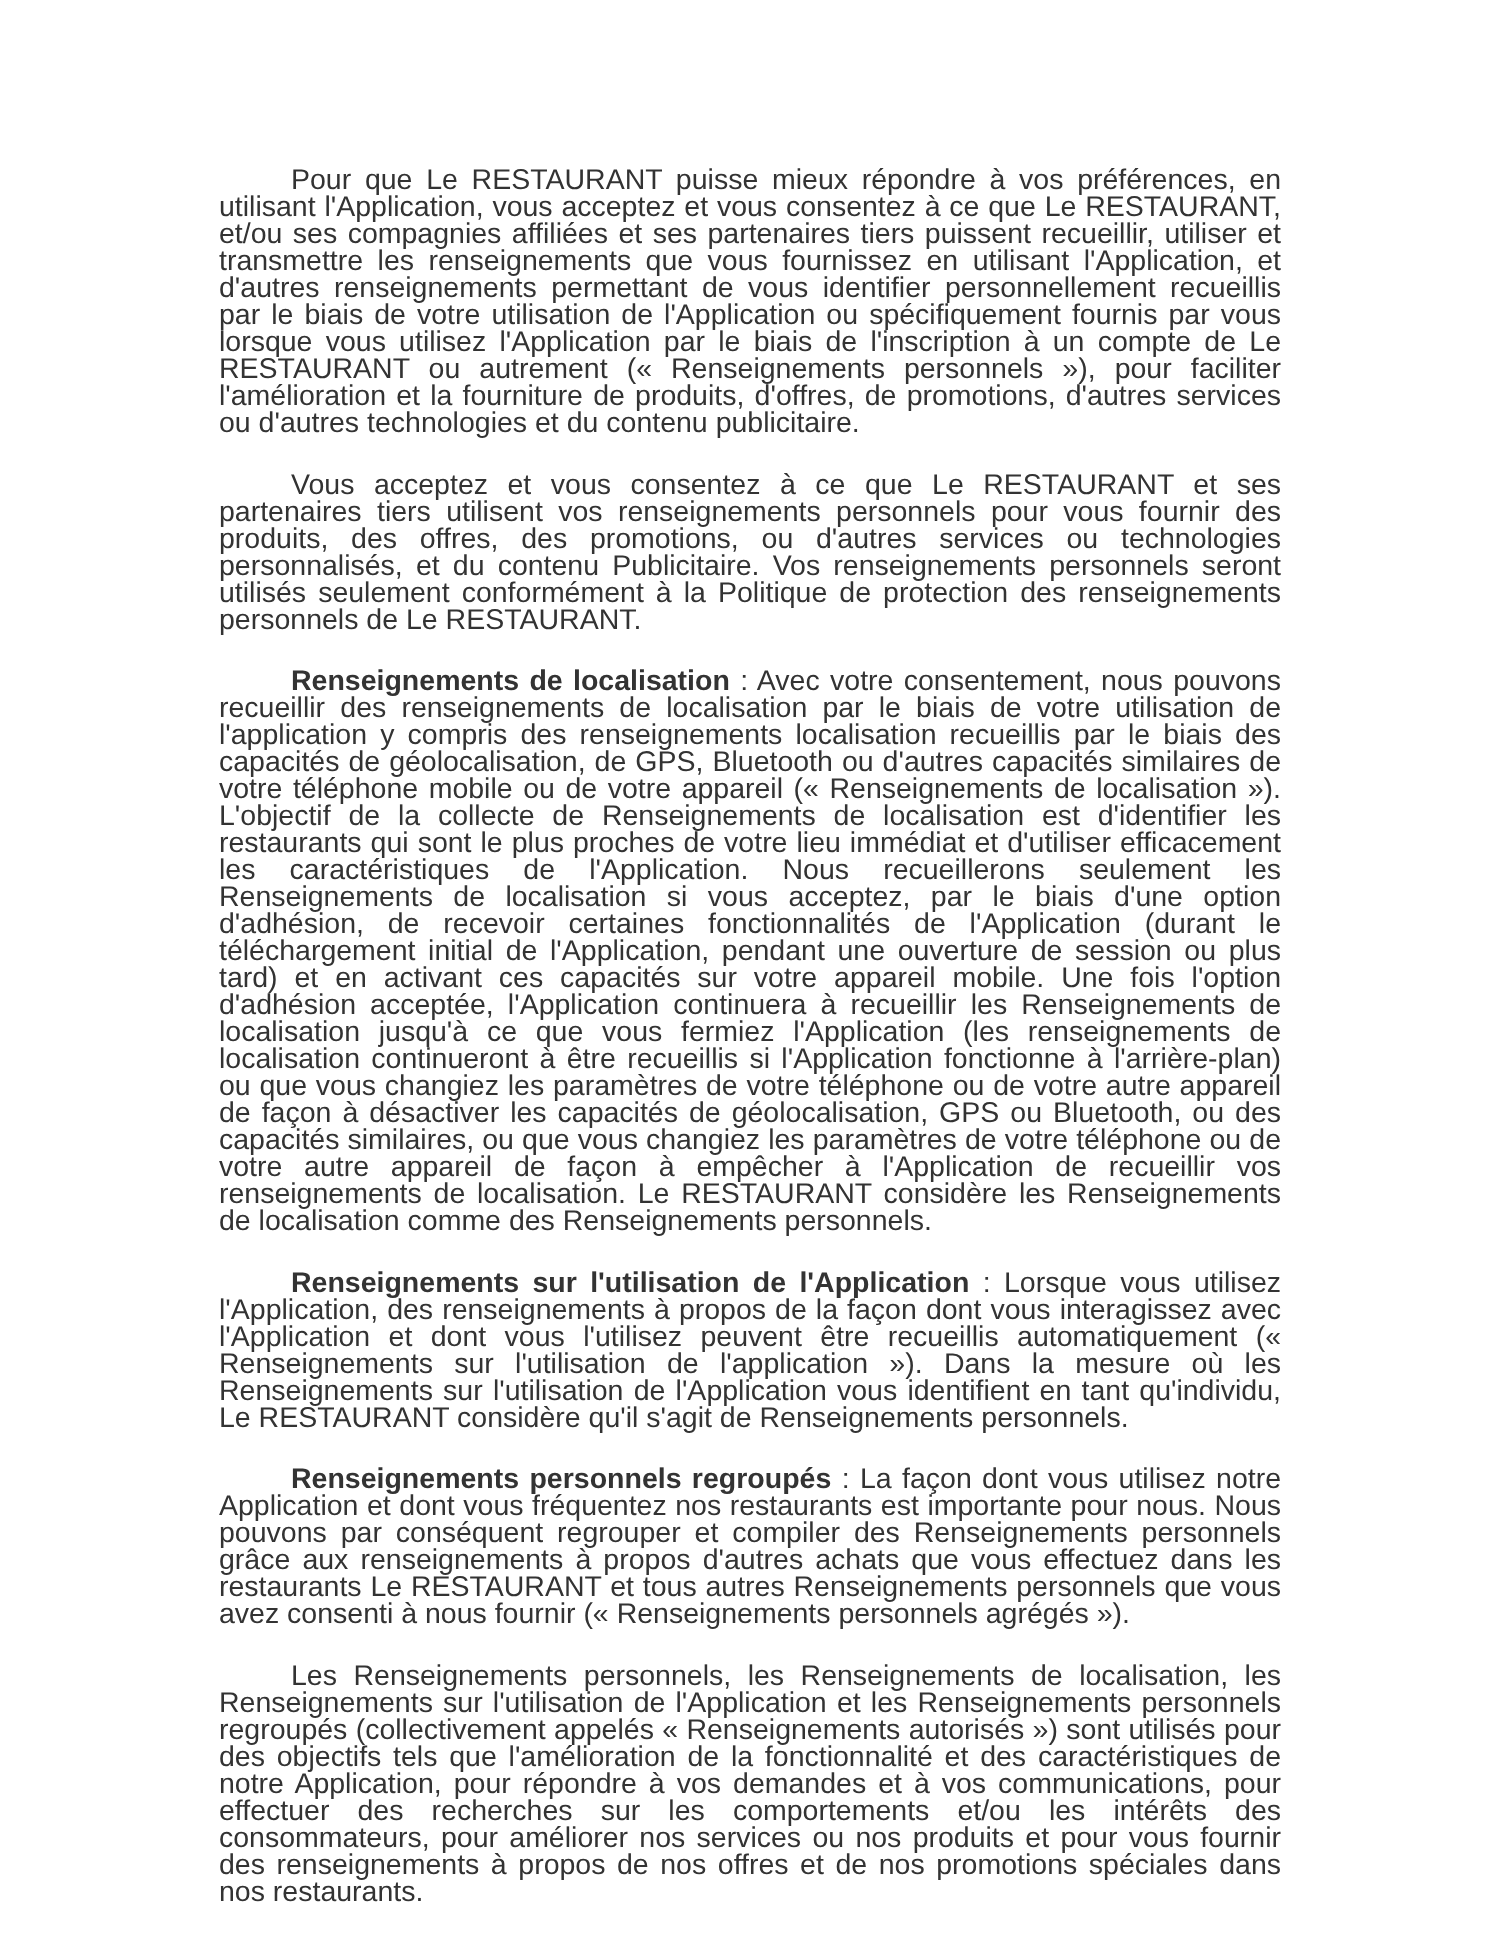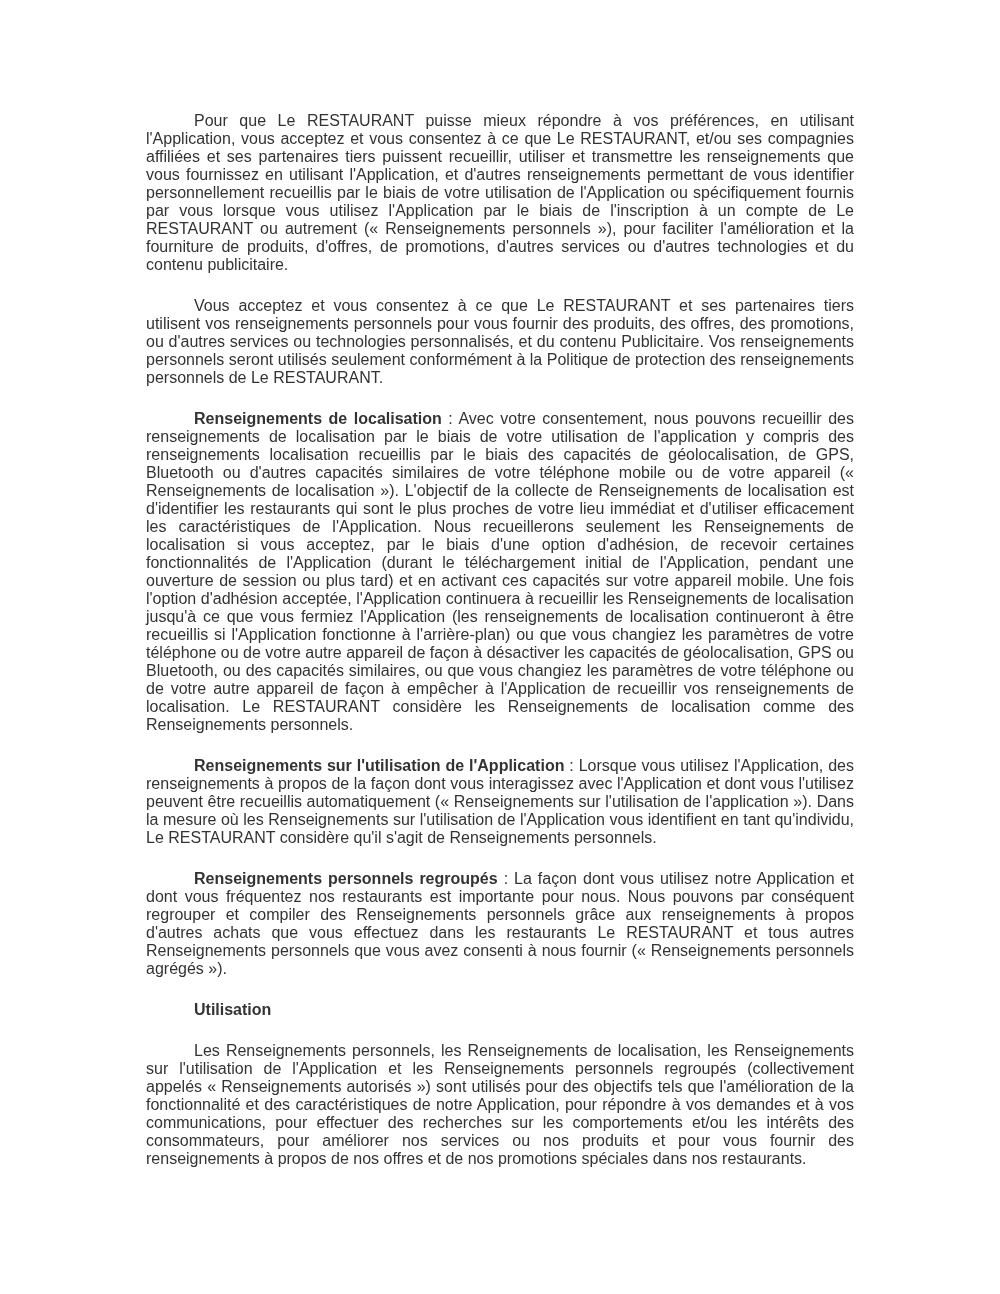--- a/index.html
+++ b/index.html
@@ -13,21 +13,21 @@
     position: relative;
     overflow: hidden;
     font-family: "Liberation Sans", "DejaVu Sans", sans-serif;
   }
   .doc {
     position: absolute;
     left: 146px;
     top: 112px;
     width: 708px;
     color: #333333;
-    font-size: 16px;
+    font-size: 19px;
     line-height: 18px;
     text-align: justify;
     -moz-text-align-last: left;
     text-align-last: left;
   }
   .para {
     margin: 0 0 23px 0;
     padding: 0;
   }
   .lead {
@@ -47,17 +47,16 @@
   <p class="para"><span class="lead"></span><span>Pour que Le RESTAURANT puisse mieux répondre à vos préférences, en utilisant l'Application, vous acceptez et vous consentez à ce que Le RESTAURANT, et/ou ses compagnies affiliées et ses partenaires tiers puissent recueillir, utiliser et transmettre les renseignements que vous fournissez en utilisant l'Application, et d'autres renseignements permettant de vous identifier personnellement recueillis par le biais de votre utilisation de l'Application ou spécifiquement fournis par vous lorsque vous utilisez l'Application par le biais de l'inscription à un compte de Le RESTAURANT ou autrement (« Renseignements personnels »), pour faciliter l'amélioration et la fourniture de produits, d'offres, de promotions, d'autres services ou d'autres technologies et du contenu publicitaire.</span></p>
 
   <p class="para"><span class="lead"></span><span>Vous acceptez et vous consentez à ce que Le RESTAURANT et ses partenaires tiers utilisent vos renseignements personnels pour vous fournir des produits, des offres, des promotions, ou d'autres services ou technologies personnalisés, et du contenu Publicitaire. Vos renseignements personnels seront utilisés seulement conformément à la Politique de protection des renseignements personnels de Le RESTAURANT.</span></p>
 
   <p class="para"><span class="lead">Renseignements de localisation</span><span> : Avec votre consentement, nous pouvons recueillir des renseignements de localisation par le biais de votre utilisation de l'application y compris des renseignements localisation recueillis par le biais des capacités de géolocalisation, de GPS, Bluetooth ou d'autres capacités similaires de votre téléphone mobile ou de votre appareil (« Renseignements de localisation »). L'objectif de la collecte de Renseignements de localisation est d'identifier les restaurants qui sont le plus proches de votre lieu immédiat et d'utiliser efficacement les caractéristiques de l'Application. Nous recueillerons seulement les Renseignements de localisation si vous acceptez, par le biais d'une option d'adhésion, de recevoir certaines fonctionnalités de l'Application (durant le téléchargement initial de l'Application, pendant une ouverture de session ou plus tard) et en activant ces capacités sur votre appareil mobile. Une fois l'option d'adhésion acceptée, l'Application continuera à recueillir les Renseignements de localisation jusqu'à ce que vous fermiez l'Application (les renseignements de localisation continueront à être recueillis si l'Application fonctionne à l'arrière-plan) ou que vous changiez les paramètres de votre téléphone ou de votre autre appareil de façon à désactiver les capacités de géolocalisation, GPS ou Bluetooth, ou des capacités similaires, ou que vous changiez les paramètres de votre téléphone ou de votre autre appareil de façon à empêcher à l'Application de recueillir vos renseignements de localisation. Le RESTAURANT considère les Renseignements de localisation comme des Renseignements personnels.</span></p>
 
   <p class="para"><span class="lead">Renseignements sur l'utilisation de l'Application</span><span> : Lorsque vous utilisez l'Application, des renseignements à propos de la façon dont vous interagissez avec l'Application et dont vous l'utilisez peuvent être recueillis automatiquement (« Renseignements sur l'utilisation de l'application »). Dans la mesure où les Renseignements sur l'utilisation de l'Application vous identifient en tant qu'individu, Le RESTAURANT considère qu'il s'agit de Renseignements personnels.</span></p>
 
   <p class="para"><span class="lead">Renseignements personnels regroupés</span><span> : La façon dont vous utilisez notre Application et dont vous fréquentez nos restaurants est importante pour nous. Nous pouvons par conséquent regrouper et compiler des Renseignements personnels grâce aux renseignements à propos d'autres achats que vous effectuez dans les restaurants Le RESTAURANT et tous autres Renseignements personnels que vous avez consenti à nous fournir (« Renseignements personnels agrégés »).</span></p>
 
-  <p class="para heading"><span class="lead">Utilisation</span><span></span></p>
 
   <p class="para"><span class="lead"></span><span>Les Renseignements personnels, les Renseignements de localisation, les Renseignements sur l'utilisation de l'Application et les Renseignements personnels regroupés (collectivement appelés « Renseignements autorisés ») sont utilisés pour des objectifs tels que l'amélioration de la fonctionnalité et des caractéristiques de notre Application, pour répondre à vos demandes et à vos communications, pour effectuer des recherches sur les comportements et/ou les intérêts des consommateurs, pour améliorer nos services ou nos produits et pour vous fournir des renseignements à propos de nos offres et de nos promotions spéciales dans nos restaurants.</span></p>
 
 </div>
 
 </body></html>

